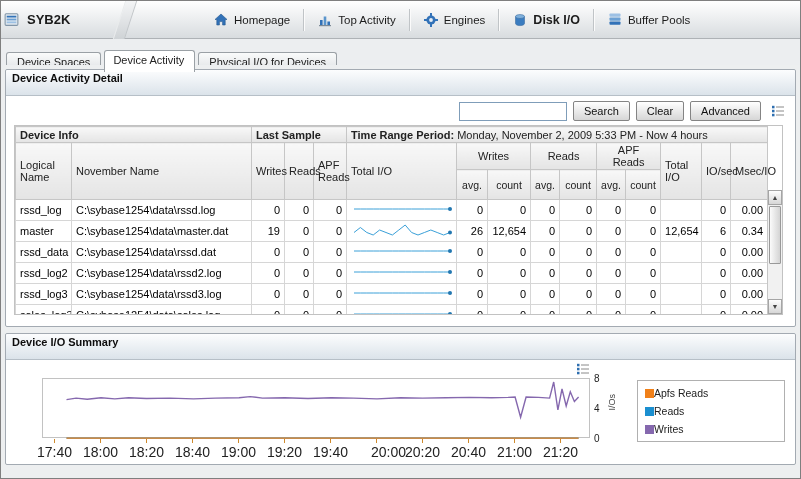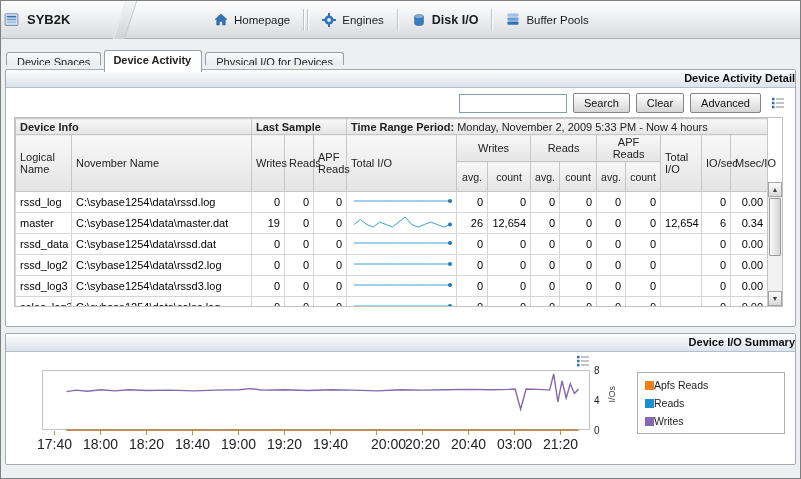--- a/index.html
+++ b/index.html
@@ -13,28 +13,28 @@
   .header-left { display:flex; align-items:center; gap:7px; padding-left:2px; width:190px; }
   .app-title { font-weight:bold; font-size:13px; color:#1b1b1b; }
   .nav { display:flex; align-items:center; gap:3px; margin-left:12px; }
   .nav-item { display:flex; align-items:center; gap:5px; padding:4px 10px; cursor:pointer; font-size:11.5px; color:#1c1c1c; white-space:nowrap; }
   .nav-item.active .lbl { font-weight:bold; font-size:12.5px; }
   .nav-sep { width:1px; height:22px; background:#c0c4c7; box-shadow:1px 0 0 #fbfbfb; }
 
   
   .tabbar { height:39px; background:#eceef0; border-bottom:7px solid #0f172a; display:flex; align-items:flex-end; padding-left:5px; gap:3px; }
   .tab { font-size:11px; padding:3px 10px 4px; border:1px solid #9aa0a5; border-bottom:none; border-radius:3px 3px 0 0; background:linear-gradient(#fafbfb,#dee1e4); color:#222; cursor:pointer; position:relative; bottom:-1px; white-space:nowrap; }
-  .tab.active { background:#fff; font-weight:bold; padding-bottom:6px; z-index:2;padding-left:8px; }
+  .tab.active { background:#fff; font-weight:normal; padding-bottom:6px; z-index:2;padding-left:8px; }
 
   
   .content { position:absolute; top:64px; left:0; right:0; bottom:0; background:#edeff0; padding:4px; }
   .panel { border:1px solid #a3aab2; background:#fff; border-radius:2px; position:relative; }
   .panel-detail { height:258px; margin-bottom:6px; }
   .panel-summary { height:132px; }
-  .panel-title { height:18px; line-height:17px; padding-left:6px; font-size:11px; font-weight:bold; color:#0d0d0d; background:linear-gradient(#fcfdfe,#dbe3ea); border-bottom:1px solid #b6bfc7; border-radius:2px 2px 0 0;text-align:right; }
+  .panel-title { height:26px; line-height:17px; padding-left:6px; font-size:11px; font-weight:bold; color:#0d0d0d; background:linear-gradient(#fcfdfe,#dbe3ea); border-bottom:1px solid #b6bfc7; border-radius:2px 2px 0 0; }
 
   
   .search-row { display:flex; justify-content:flex-end; align-items:center; gap:6px; padding:5px 10px 4px; height:29px; }
   .search-input { width:108px; height:19px; border:1px solid #7f9db9; font-size:11px; padding:0 3px; font-family:inherit; }
   .btn { height:20px; padding:0 10px; font-size:11px; font-family:inherit; color:#111; background:linear-gradient(#ffffff,#d6d6d6); border:1px solid #848484; border-radius:2px; cursor:pointer; }
   .icon-btn { display:inline-flex; cursor:pointer; margin-left:4px; }
 
   
   .table-wrap { position:relative; margin:0 8px; border:1px solid #c2c2c2; width:769px; height:190px; overflow:hidden; background:#fff; }
   .grid { border-collapse:collapse; table-layout:fixed; width:752px; font-size:11px; }
@@ -85,20 +85,29 @@
       <span class="app-title">SYB2K</span>
     </div>
     <div class="nav">
       <div class="nav-item">
         <svg width="16" height="16" viewBox="0 0 16 16">
             <path d="M8 2L14 7.5H12.2V13H9.6V9.6H6.4V13H3.8V7.5H2Z" fill="#3272b8" stroke="#24588f" stroke-width="0.6"></path>
           </svg>
         <span class="lbl">Homepage</span>
       </div>
       <div class="nav-sep"></div>
+      <div class="nav-item">
+        <svg width="16" height="16" viewBox="0 0 16 16">
+            <rect x="2" y="13" width="12" height="1.2" fill="#7d8a96"></rect>
+            <rect x="3" y="8" width="2.6" height="5" fill="#3272b8"></rect>
+            <rect x="6.7" y="4.5" width="2.6" height="8.5" fill="#5a95cc"></rect>
+            <rect x="10.4" y="9.5" width="2.6" height="3.5" fill="#3272b8"></rect>
+          </svg>
+        <span class="lbl">Top Activity</span>
+      </div>
       <div class="nav-sep"></div>
       <div class="nav-item">
         <svg width="16" height="16" viewBox="0 0 16 16">
             <g fill="#3272b8">
               <rect x="7" y="1" width="2" height="3"></rect>
               <rect x="7" y="12" width="2" height="3"></rect>
               <rect x="1" y="7" width="3" height="2"></rect>
               <rect x="12" y="7" width="3" height="2"></rect>
             </g>
             <circle cx="8" cy="8" r="4.6" fill="#3272b8"></circle>
@@ -393,21 +402,21 @@
           <span class="xtick-label" style="left: 278px; top: 84px;">19:20</span>
           <div class="xtick-mark" style="left: 324px; top: 79px;"></div>
           <span class="xtick-label" style="left: 324px; top: 84px;">19:40</span>
           <div class="xtick-mark" style="left: 370px; top: 79px;"></div>
           <span class="xtick-label" style="left: 356px; top: 84px; margin-left: 9px;">20:00</span>
           <div class="xtick-mark" style="left: 416px; top: 79px;"></div>
           <span class="xtick-label" style="left: 416px; top: 84px;">20:20</span>
           <div class="xtick-mark" style="left: 462px; top: 79px;"></div>
           <span class="xtick-label" style="left: 462px; top: 84px;">20:40</span>
           <div class="xtick-mark" style="left: 508px; top: 79px;"></div>
-          <span class="xtick-label" style="left: 508px; top: 84px;">03:00</span>
+          <span class="xtick-label" style="left: 508px; top: 84px;">21:00</span>
           <div class="xtick-mark" style="left: 554px; top: 79px;"></div>
           <span class="xtick-label" style="left: 554px; top: 84px;">21:20</span>
           <span class="ytick-label" style="left: 588px; top: 73px;">0</span>
           <span class="ytick-label" style="left: 588px; top: 43px;">4</span>
           <span class="ytick-label" style="left: 588px; top: 13px;">8</span>
         </div>
     </div>
 
   </div>
 </div>

